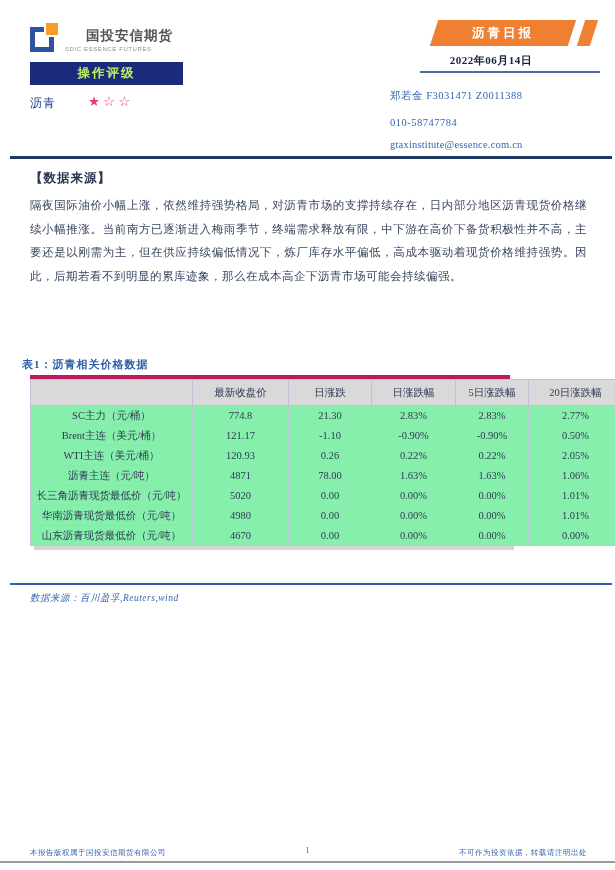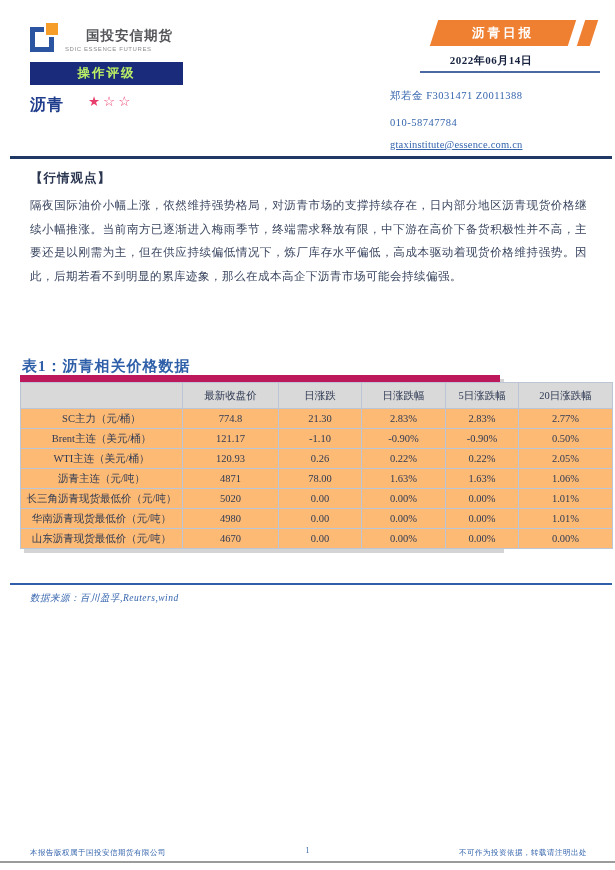--- a/index.html
+++ b/index.html
@@ -11,46 +11,46 @@
   .logo { position:absolute; left:30px; top:23px; display:flex; align-items:flex-start; }
   .logo-mark { position:relative; width:28px; height:29px; }
   .logo-frame { position:absolute; left:0; bottom:0; width:24px; height:25px; border:5px solid #2B55A0; }
   .logo-orange { position:absolute; top:0; right:0; width:14px; height:14px; background:#F59D28; border-left:2px solid #fff; border-bottom:2px solid #fff; }
   .logo-text { margin-left:7px; padding-top:4px; }
   .logo-name { font-size:13.5px; font-weight:bold; color:#55565A; letter-spacing:1px; font-family:"Liberation Sans","DejaVu Sans",sans-serif;padding-left:21px; }
   .logo-sub { font-size:6px; color:#8C8D90; letter-spacing:0.6px; margin-top:1px; font-family:"Liberation Sans","DejaVu Sans",sans-serif; }
 
   
   .rating-box { position:absolute; left:30px; top:62px; width:153px; height:23px; background:#1B2B7B; color:#bef264; font-weight:bold; font-size:12.5px; text-align:center; line-height:23px; letter-spacing:2px; }
-  .rating-product { position:absolute; left:30px; top:95px; font-size:16px; font-weight:bold; color:#1F3C8C; letter-spacing:1px;text-align:right; }
+  .rating-product { position:absolute; left:30px; top:95px; font-size:12px; font-weight:normal; color:#1F3C8C; letter-spacing:1px;text-align:right; }
   .rating-stars { position:absolute; left:88px; top:93px; font-size:13.5px; color:#E83E6C; letter-spacing:3px; font-family:"DejaVu Sans",sans-serif; }
 
   
   .banner { position:absolute; left:429px; top:20px; width:172px; height:26px; }
   .banner-bg { position:absolute; left:5px; top:0; width:138px; height:26px; background:#EF8032; transform:skewX(-18deg); }
   .banner-accent { position:absolute; right:7px; top:0; width:13px; height:26px; background:#EF8032; transform:skewX(-18deg); }
   .banner-label { position:absolute; left:0; top:0; width:148px; height:14px; line-height:26px; text-align:center; color:#ffffff; font-weight:bold; font-size:12.5px; letter-spacing:3px; }
   .report-date { position:absolute; left:401px; top:53px; width:180px; text-align:center; font-size:11px; font-weight:bold; color:#16223E; letter-spacing:0.5px; }
   .date-underline { position:absolute; left:420px; top:71px; width:180px; height:2px; background:#4A69A2; }
   .contact-analyst { position:absolute; left:390px; top:89px; font-size:10.5px; color:#3565AD; letter-spacing:0.5px; }
   .contact-phone { position:absolute; left:390px; top:117px; font-size:10.5px; color:#3565AD; letter-spacing:0.5px; }
-  .contact-email { position:absolute; left:390px; top:139px; font-size:10.5px; color:#3565AD; text-decoration:underline; letter-spacing:0.2px; }
+  .contact-email { position:absolute; left:390px; top:139px; font-size:10.5px; color:#3565AD; letter-spacing:0.2px; }
   .header-separator { position:absolute; left:10px; top:156px; width:602px; height:2.5px; background:#1F3864; }
 
   
   .vp-heading { position:absolute; left:30px; top:170px; font-size:12.5px; font-weight:bold; color:#2A3550; letter-spacing:1px; }
   .vp-body { position:absolute; left:30px; top:194px; width:557px; font-size:11.5px; line-height:23.5px; text-align:justify; color:#39455F; letter-spacing:0.5px;font-family:Liberation Mono, monospace; }
 
   
-  .tbl-title { position:absolute; left:22px; top:357px; font-size:15px; font-weight:bold; color:#2E5FA8; letter-spacing:1px; }
-  .tbl-wrap { position:absolute; left:20px; top:375px; width:480px; border-top:7px solid #be185d; box-shadow:4px 4px 0 #d4d4d4; background:#fff; }
+  .tbl-title { position:absolute; left:22px; top:357px; font-size:11px; font-weight:bold; color:#2E5FA8; letter-spacing:1px; }
+  .tbl-wrap { position:absolute; left:30px; top:375px; width:480px; border-top:4px solid #be185d; box-shadow:4px 4px 0 #d4d4d4; background:#fff; }
   table.price { width:592px; border-collapse:collapse; font-size:10.5px; color:#2F3A54; table-layout:fixed; }
   table.price td, table.price th { border:1px solid #BCC5D6; text-align:center; padding:0 2px; font-weight:normal; overflow:hidden; white-space:nowrap; }
   table.price thead th { background:#D9D9D9; height:26px; color:#2F3A54; }
-  table.price tbody td { height:20px; background:#fdba74; }
+  table.price tbody td { height:20px; background:#86efac; }
   .tbl-bottom-line { position:absolute; left:10px; top:583px; width:602px; height:2px; background:#2E5FA8; }
   .source-note { position:absolute; left:30px; top:592px; font-size:9.5px; font-style:italic; color:#3565AD; letter-spacing:0.5px; }
 
   
   .footer-left { position:absolute; left:30px; top:848px; font-size:7.5px; color:#3565AD; letter-spacing:0.5px; }
   .footer-page { position:absolute; left:0; top:846px; width:615px; text-align:center; font-size:8px; color:#3565AD; }
   .footer-right { position:absolute; right:28px; top:848px; font-size:7.5px; color:#3565AD; letter-spacing:0.5px; }
   .footer-line { position:absolute; left:0; top:861px; width:615px; height:2px; background:#9B9B9B; }
 </style>
 </head>
@@ -78,21 +78,21 @@
     <div class="banner-accent"></div>
     <div class="banner-label">沥青日报</div>
   </div>
   <div class="report-date">2022年06月14日</div>
   <div class="date-underline"></div>
   <div class="contact-analyst">郑若金 F3031471 Z0011388</div>
   <div class="contact-phone">010-58747784</div>
   <a class="contact-email">gtaxinstitute@essence.com.cn</a>
   <div class="header-separator"></div>
 
-  <div class="vp-heading">【行情观点】</div>
+  <div class="vp-heading">【数据来源】</div>
   <div class="vp-body">隔夜国际油价小幅上涨，依然维持强势格局，对沥青市场的支撑持续存在，日内部分地区沥青现货价格继续小幅推涨。当前南方已逐渐进入梅雨季节，终端需求释放有限，中下游在高价下备货积极性并不高，主要还是以刚需为主，但在供应持续偏低情况下，炼厂库存水平偏低，高成本驱动着现货价格维持强势。因此，后期若看不到明显的累库迹象，那么在成本高企下沥青市场可能会持续偏强。</div>
 
   <div class="tbl-title">表1：沥青相关价格数据</div>
   <div class="tbl-wrap">
     <table class="price">
       <colgroup>
         <col style="width:162px">
           <col style="width:96px">
           <col style="width:83px">
         <col style="width:84px">

